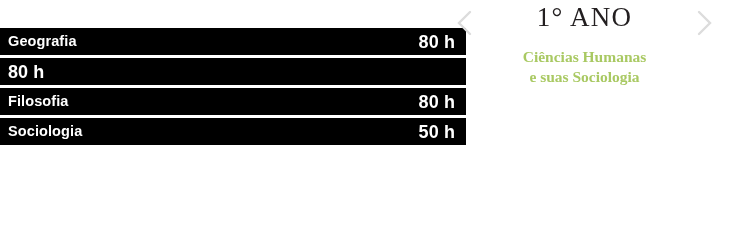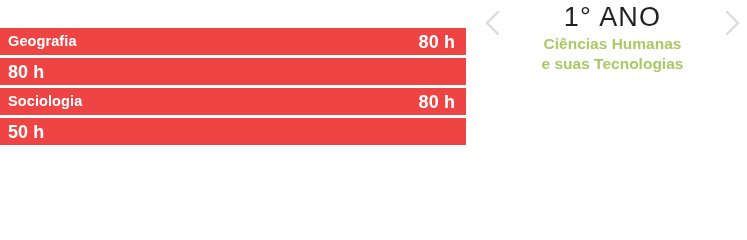--- a/index.html
+++ b/index.html
@@ -22,21 +22,21 @@
   
   .subject-list {
     position: absolute;
     left: 0;
     top: 28px;
     width: 466px;
   }
   .subject-row {
     height: 27px;
     margin-bottom: 3px;
-    background: #ef4444;
+    background: #000000;
     display: flex;
     align-items: center;
     justify-content: space-between;
     box-sizing: border-box;
     padding: 0 11px 0 8px;
   }
   .subject-name {
     color: #ffffff;
     font-size: 14.5px;
     font-weight: bold;
@@ -47,24 +47,25 @@
     color: #ffffff;
     font-size: 18px;
     font-weight: bold;
     letter-spacing: 0.1px;
     line-height: 1;
   }
 
   
   .year-panel {
     position: absolute;
-    left: 478px;
+    left: 450px;
     top: 0;
     width: 269px;
     height: 147px;
+    font-family: Liberation Serif, serif;
   }
   .nav-arrow {
     position: absolute;
     top: 7px;
     width: 26px;
     height: 32px;
     display: flex;
     align-items: center;
     justify-content: center;
     cursor: pointer;
@@ -95,46 +96,47 @@
     letter-spacing: 0.2px;
     line-height: 1.25;
     margin-top: 4px;
     white-space: nowrap;
   }
   .area-label {
     font-size: 15.5px;
     font-weight: bold;
     color: #a9c963;
     line-height: 1.3;
-    margin-top: 1px;
+    margin-top: 14px;
   }
   .area-line { white-space: nowrap; }
 </style>
 </head>
 <body>
 
 <div id="root">
 
   <div class="subject-list">
 
     <div class="subject-row">
       <span class="subject-name">Geografia</span>
       <span class="subject-hours">80 h</span>
     </div>
 
     <div class="subject-row">
       <span class="subject-hours">80 h</span>
     </div>
 
     <div class="subject-row">
-      <span class="subject-name">Sociologia</span>
+      <span class="subject-name">Filosofia</span>
       <span class="subject-hours">80 h</span>
     </div>
 
     <div class="subject-row">
+      <span class="subject-name">Sociologia</span>
       <span class="subject-hours">50 h</span>
     </div>
 
   </div>
 
   <div class="year-panel">
 
     <div class="nav-arrow prev">
       <span>
         <svg width="18" height="28" viewBox="0 0 18 28" aria-hidden="true">
@@ -148,19 +150,19 @@
         <svg width="18" height="28" viewBox="0 0 18 28" aria-hidden="true">
           <polyline points="4,3 15,14 4,25" fill="none" stroke="#dcdcdc" stroke-width="2.4" stroke-linecap="round" stroke-linejoin="miter"></polyline>
         </svg>
       </span>
     </div>
 
     <div class="year-text-block">
       <div class="year-label">1° ANO</div>
       <div class="area-label">
         <div class="area-line">Ciências Humanas</div>
-        <div class="area-line">e suas Tecnologias</div>
+        <div class="area-line">e suas Sociologia</div>
       </div>
     </div>
 
   </div>
 
 </div>
 
 </body></html>

